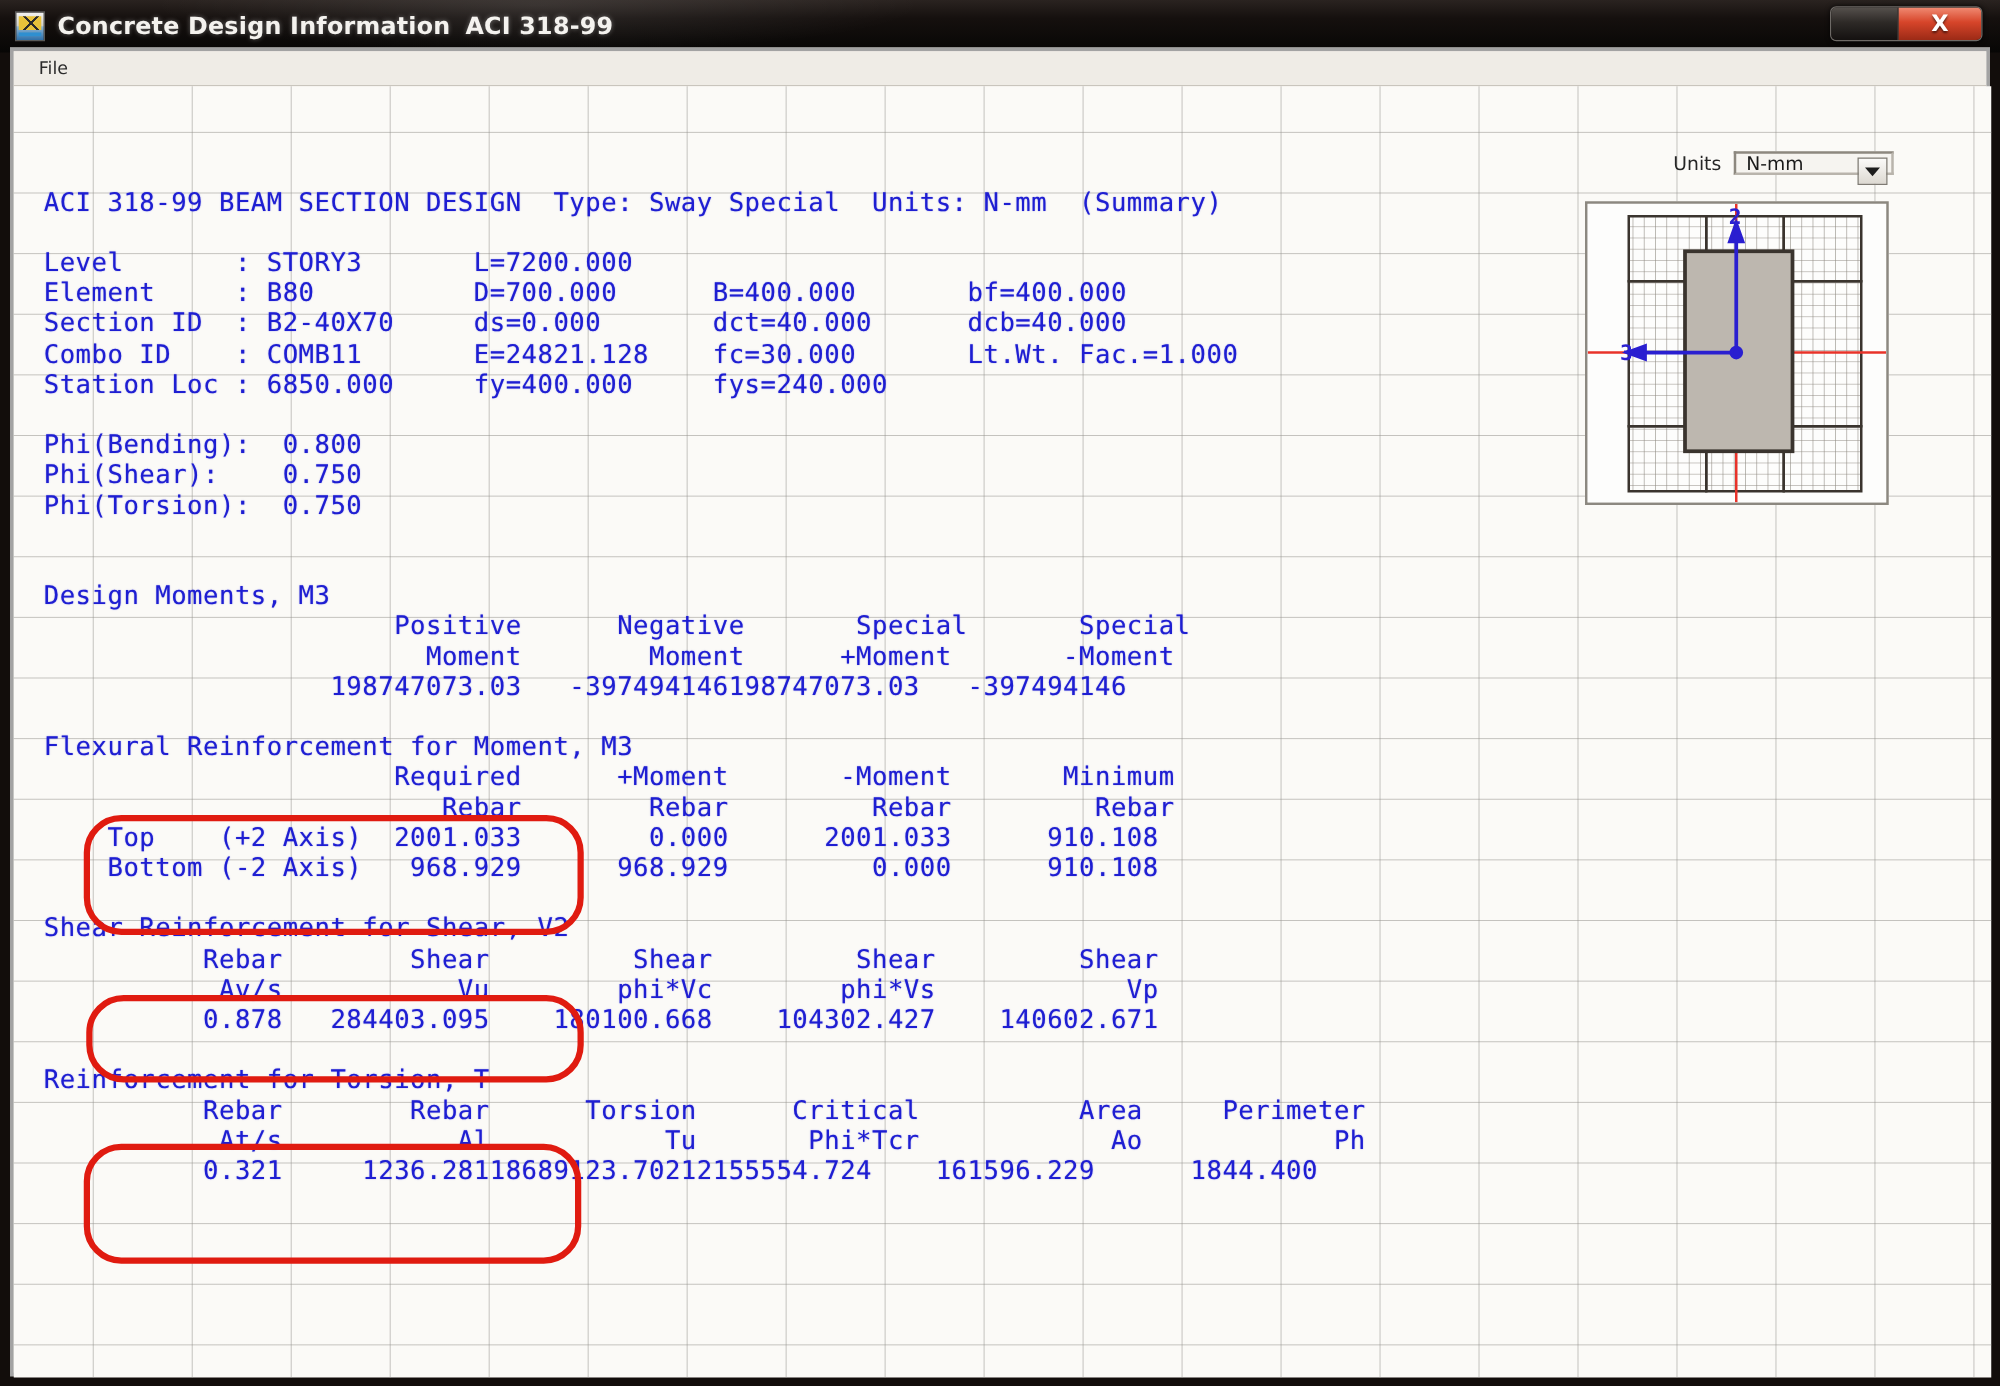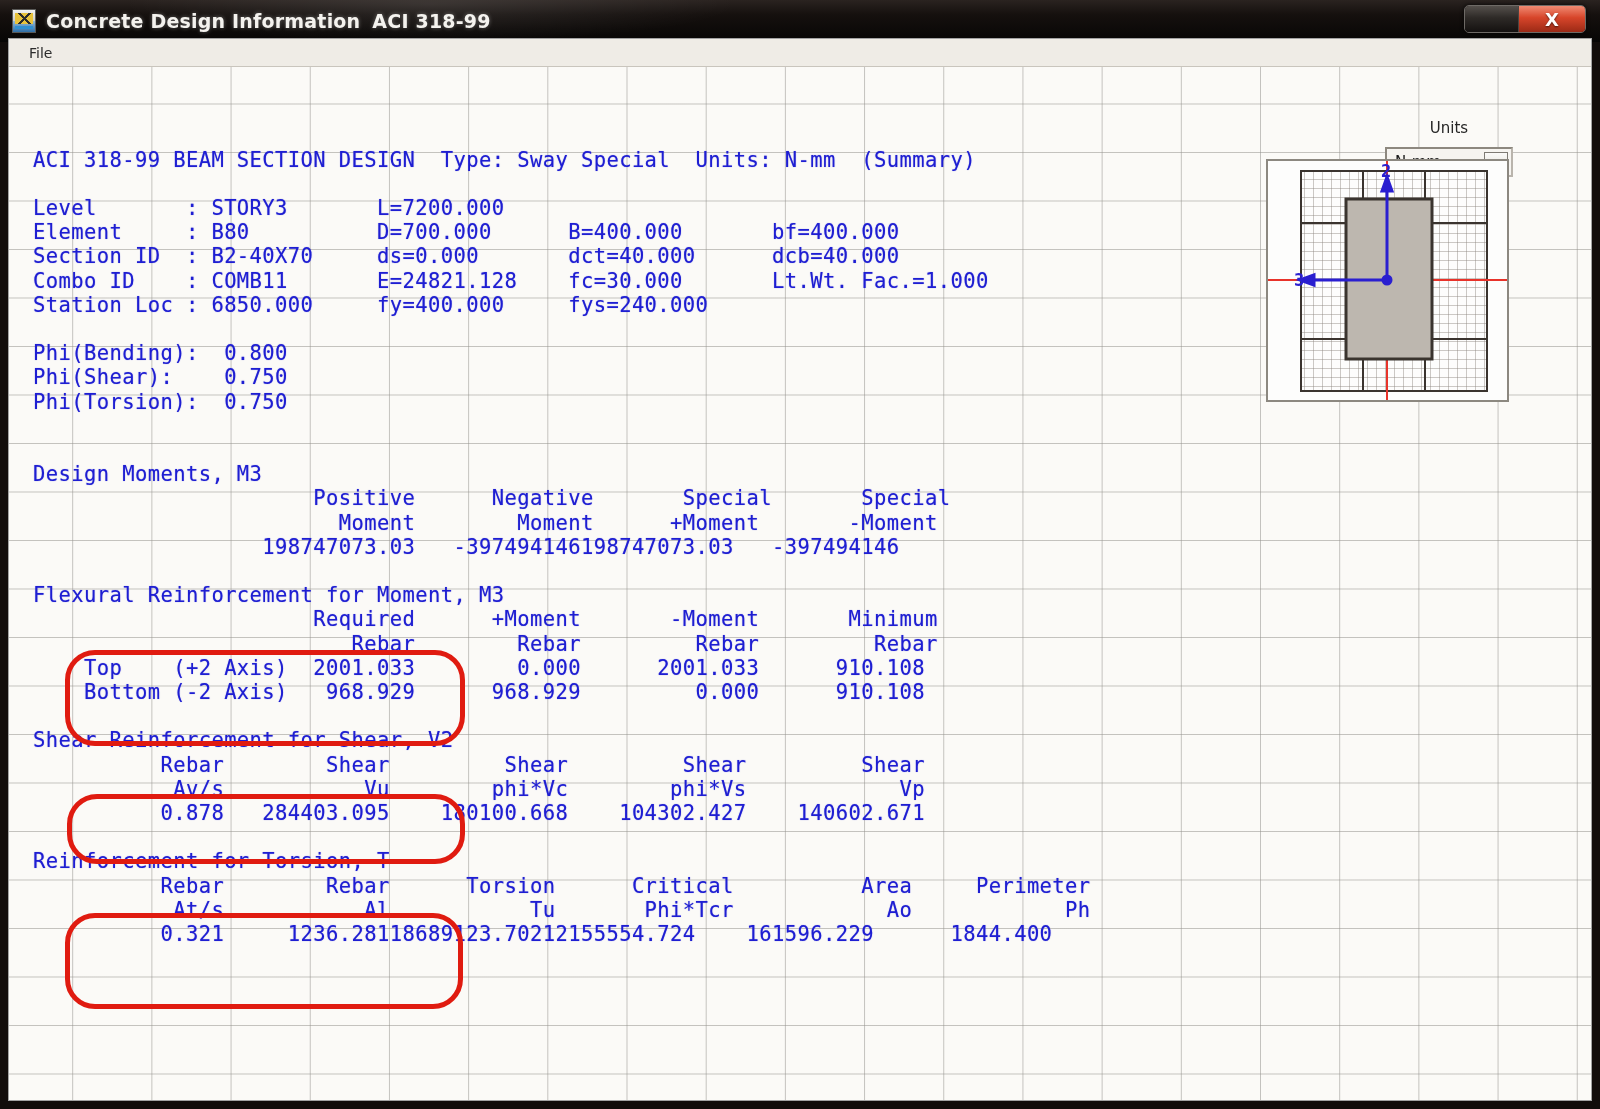--- a/index.html
+++ b/index.html
@@ -107,21 +107,21 @@
     font-size: 18px;
     text-shadow: 0 1px 2px rgba(0,0,0,0.6);
   }
 
   
   .window {
     position: absolute;
     left: 8px; top: 38px;
     width: 1584px; height: 1063px;
     background: #ece9e3;
-    border: 1px solid #a3a3a3;
+    border: 3px solid #a3a3a3;
   }
 
   .menubar {
     height: 28px;
     background: #efece6;
     border-bottom: 1px solid #c9c5bd;
     display: flex;
     align-items: center;
     padding-left: 12px;
   }
@@ -146,29 +146,28 @@
     overflow: hidden;
   }
 
   
   .units-wrap {
     position: absolute;
     right: 78px; top: 52px;
     display: flex;
     align-items: center;
     gap: 10px;
-    flex-direction: column;
   }
   .units-label {
     font-family: "DejaVu Sans", "Liberation Sans", sans-serif;
     font-size: 15px;
     color: #262626;
   }
   .units-select {
-    width: 128px; height: 30px;
+    width: 128px; height: 19px;
     background: #f6f4f0;
     border: 2px solid #8d887f;
     border-right-color: #b9b4ac;
     border-bottom-color: #b9b4ac;
     display: flex;
     align-items: center;
     position: relative;
   }
   .units-value {
     font-family: "DejaVu Sans", "Liberation Sans", sans-serif;

